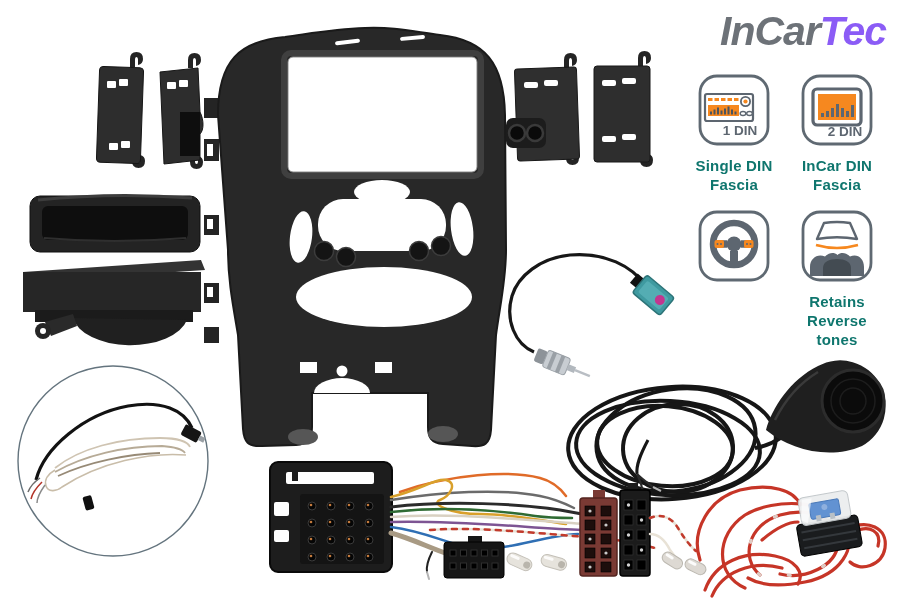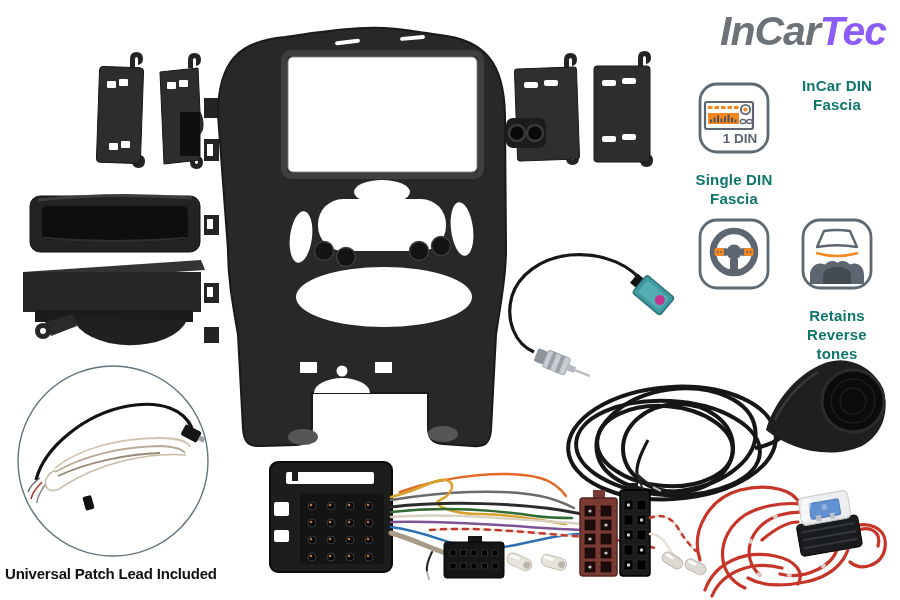--- a/index.html
+++ b/index.html
@@ -3,21 +3,21 @@
 <meta charset="utf-8">
 <style>
   html,body{margin:0;padding:0;background:#fff;}
   .canvas{position:relative;width:900px;height:600px;background:#fff;overflow:hidden;
           font-family:"Liberation Sans",sans-serif;}
   .logo{position:absolute;top:8px;right:14px;font-size:41px;font-weight:bold;
         font-style:italic;letter-spacing:-1px;white-space:nowrap;}
   .logo .g{color:#6d7278;margin-top:24px;}
   .logo .o{color:#8b5cf6;text-align:center;}
   .feature-card{position:absolute;width:104px;text-align:center;}
-  .feature-card .icon-wrap{width:88px;height:72px;margin:16px auto;}
+  .feature-card .icon-wrap{width:88px;height:72px;margin:8px auto;}
   .feature-label{margin-top:10px;font-size:15px;line-height:19px;font-weight:bold;
                  color:#0f766e;letter-spacing:.2px;}
   .caption{position:absolute;left:5px;top:565px;font-size:15px;font-weight:bold;
            color:#101010;letter-spacing:-0.2px;white-space:nowrap;}
   .scene{position:absolute;left:0;top:0;}
 </style>
 </head>
 <body>
 
 <div class="canvas">
@@ -396,20 +396,37 @@
         <text x="42" y="61" text-anchor="middle" font-family="Liberation Sans, sans-serif" font-size="13.5" font-weight="bold" fill="#5d6670">1 DIN</text>
       </svg>
     </div>
     <div class="feature-label">
       <div>Single DIN</div>
       <div>Fascia</div>
     </div>
   </div>
 
   <div class="feature-card" style="left:785px;top:66px;">
+    <div class="icon-wrap">
+      <svg width="72" height="72" viewBox="0 0 72 72">
+        <rect x="2" y="2" width="68" height="68" rx="17" fill="#fff" stroke="#5f6972" stroke-width="2.8"></rect>
+        <rect x="12" y="15" width="48" height="36" rx="4" fill="#fff" stroke="#5d6670" stroke-width="3.2"></rect>
+        <rect x="17" y="20" width="38" height="26" fill="#f6881f"></rect>
+        <g fill="#5d6670">
+          <rect x="20" y="39" width="3" height="4"></rect>
+            <rect x="25" y="37" width="3" height="6"></rect>
+          <rect x="30" y="34" width="3" height="9"></rect>
+            <rect x="35" y="30" width="3" height="13"></rect>
+          <rect x="40" y="34" width="3" height="9"></rect>
+            <rect x="45" y="37" width="3" height="6"></rect>
+          <rect x="50" y="31" width="3" height="12"></rect>
+        </g>
+        <text x="44" y="62" text-anchor="middle" font-family="Liberation Sans, sans-serif" font-size="13.5" font-weight="bold" fill="#5d6670">2 DIN</text>
+      </svg>
+    </div>
     <div class="feature-label">
       <div>InCar DIN</div>
       <div>Fascia</div>
     </div>
   </div>
 
   <div class="feature-card" style="left:682px;top:202px;">
     <div class="icon-wrap">
       <svg width="72" height="72" viewBox="0 0 72 72">
         <rect x="2" y="2" width="68" height="68" rx="17" fill="#fff" stroke="#5f6972" stroke-width="2.8"></rect>
@@ -438,15 +455,14 @@
         <path d="M22 66 L22 58 C22 52 28 49 36 49 C44 49 50 52 50 58 L50 66 Z" fill="#434b52"></path>
       </svg>
     </div>
     <div class="feature-label">
       <div>Retains</div>
       <div>Reverse</div>
       <div>tones</div>
     </div>
   </div>
 
-  <div class="caption">Universal Patch Lead Included</div>
 
 </div>
 
 </body></html>

